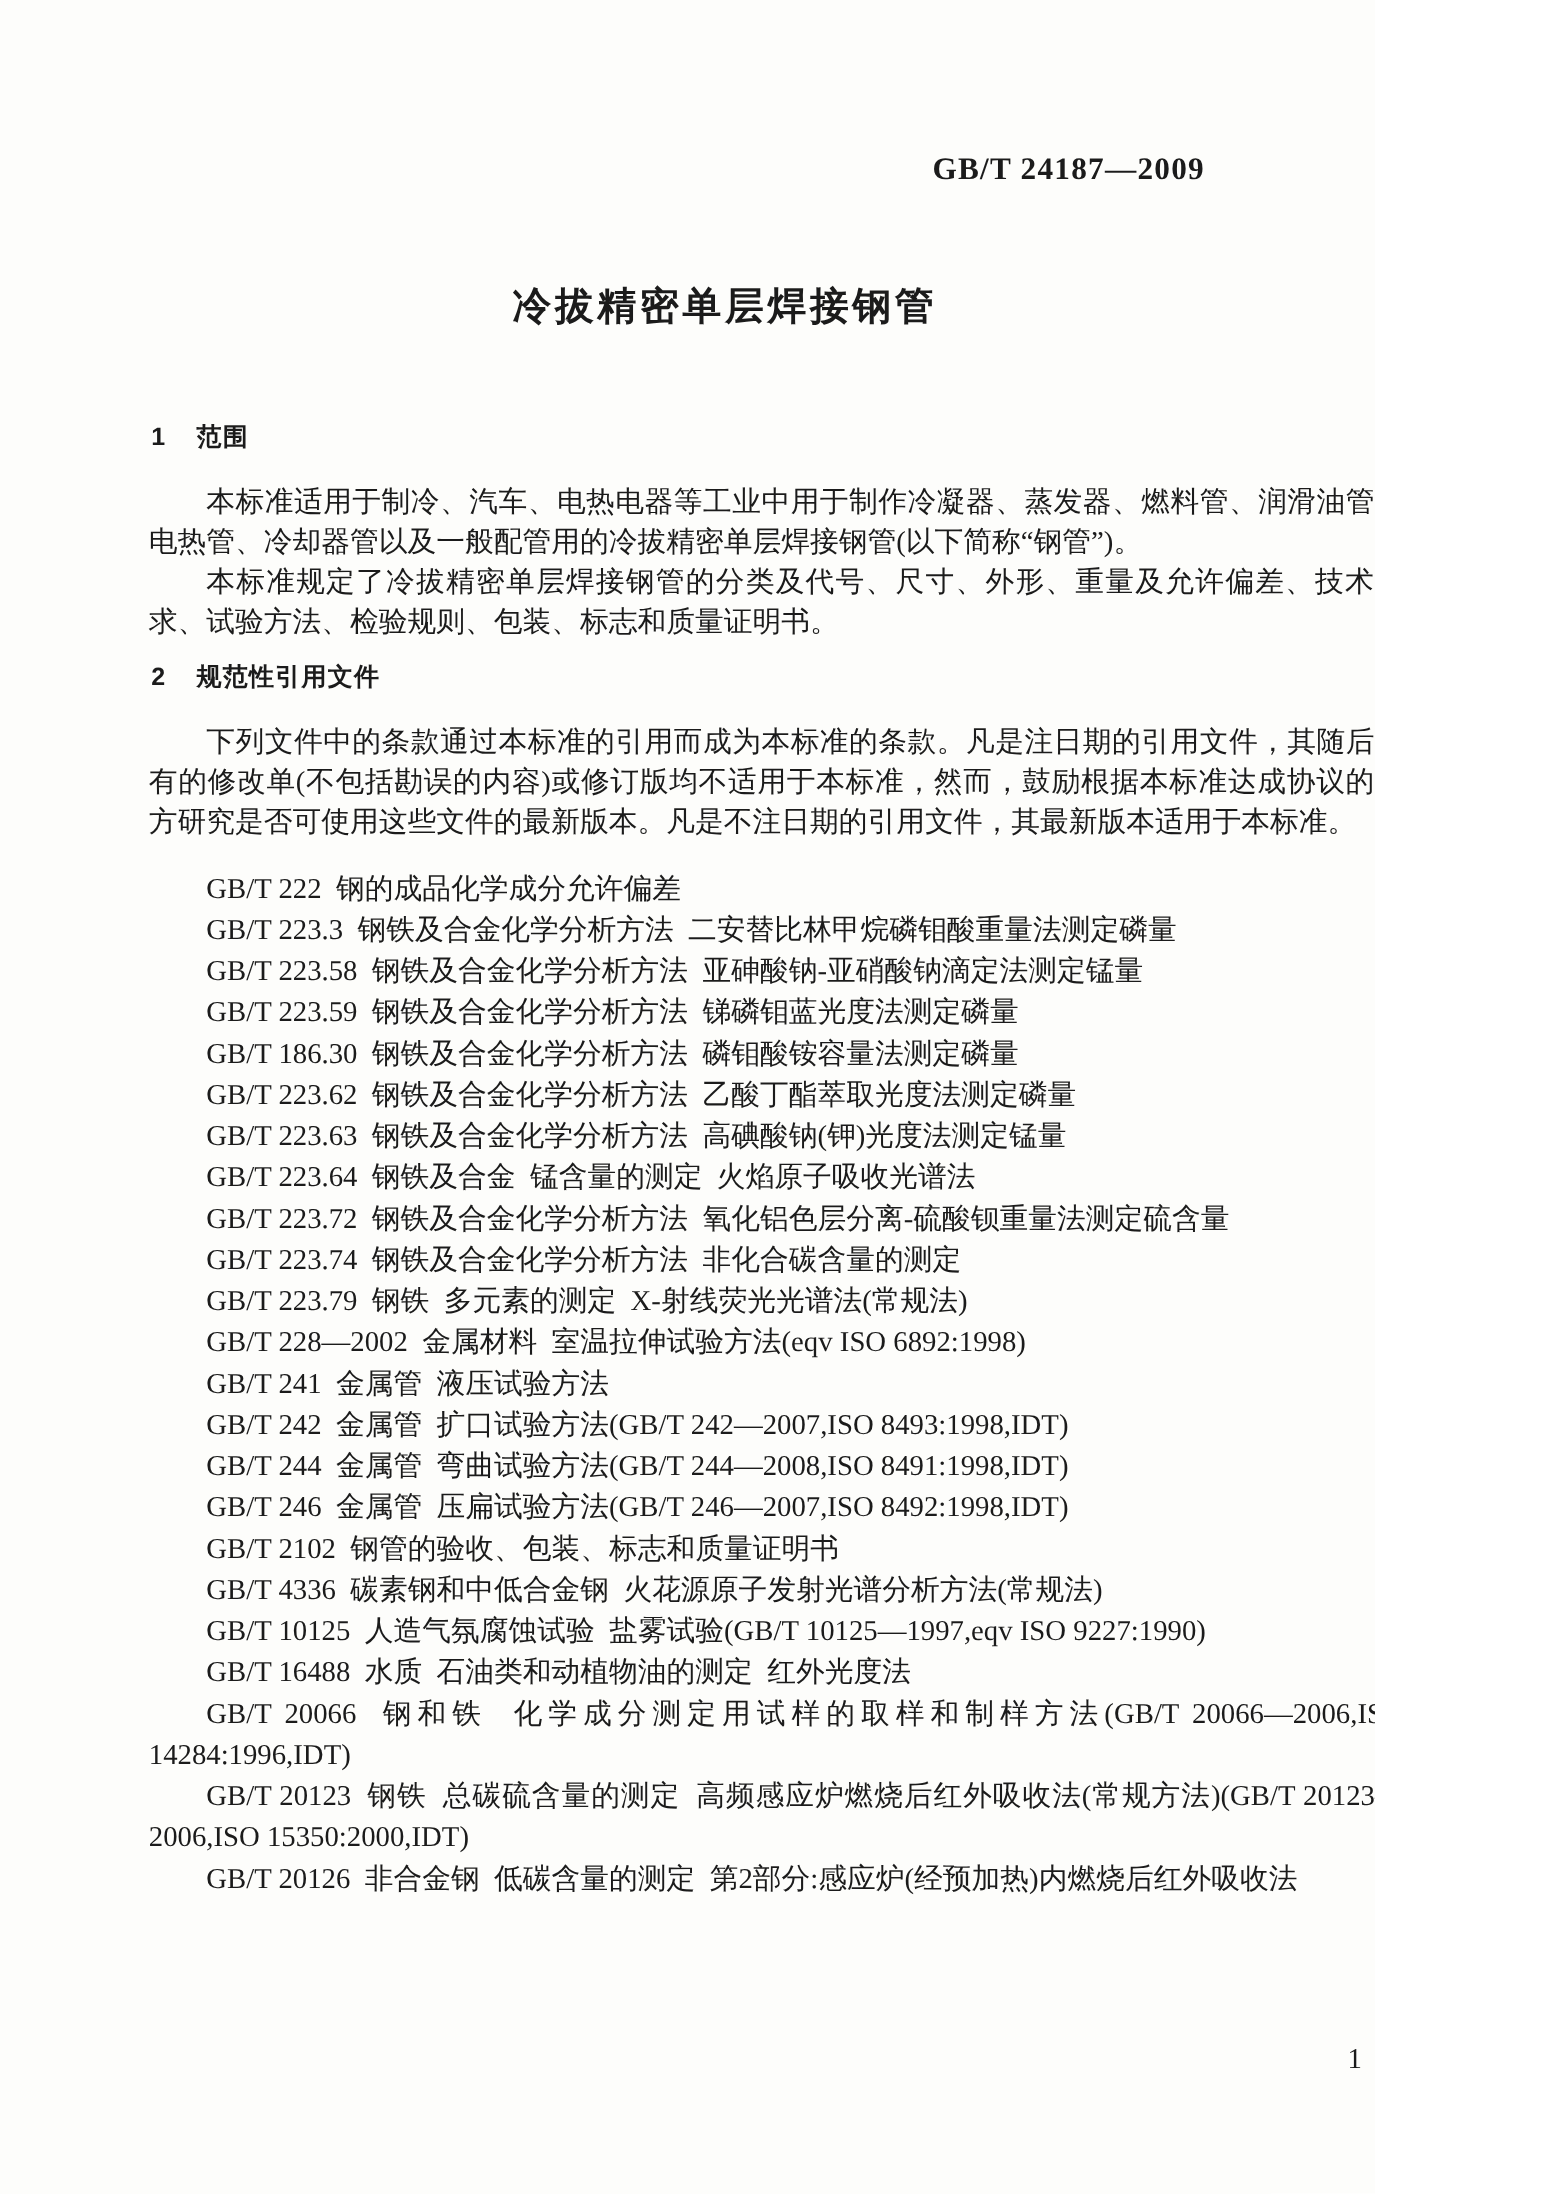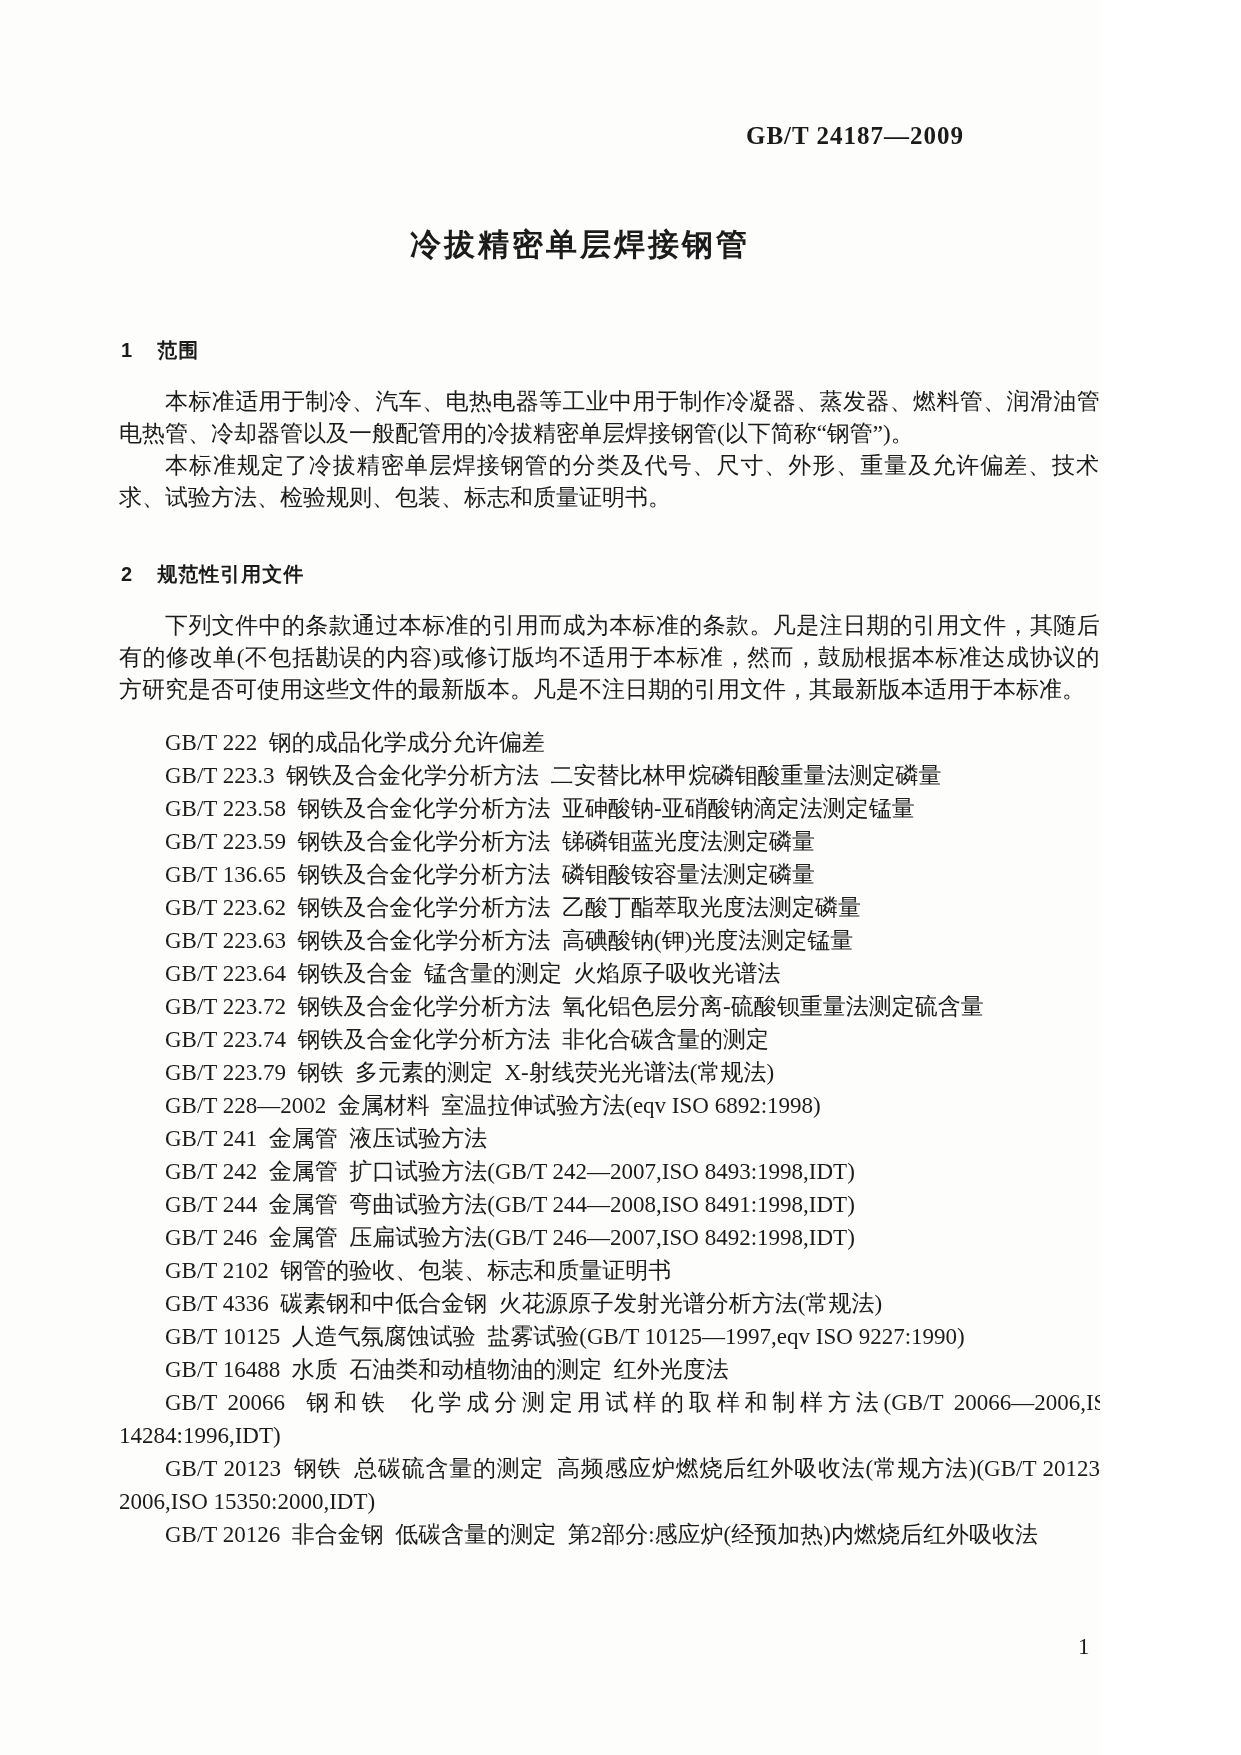--- a/index.html
+++ b/index.html
@@ -32,21 +32,21 @@
     left:119px; top:336px; width:1004px;
   }
   .sec-heading {
     margin:0 0 22px 2px;
     font-size:20px; font-weight:bold;
     line-height:28px;
     letter-spacing:1px;
     font-family:"Liberation Sans","DejaVu Sans",sans-serif;
   }
   .sec-heading .sec-no { margin-right:24px; }
-  .sec-heading.mt { margin-top:46px; }
+  .sec-heading.mt { margin-top:14px; }
   .para {
     margin:0;
     font-size:23px;
     line-height:32px;
     text-align:justify;
     text-indent:46px;
     white-space:pre-wrap;
   }
   .refs { margin-top:20px; }
   .ref {
@@ -81,21 +81,21 @@
 
     <h2 class="sec-heading mt"><span class="sec-no">2</span><span>规范性引用文件</span></h2>
 
     <p class="para">下列文件中的条款通过本标准的引用而成为本标准的条款。凡是注日期的引用文件，其随后所有的修改单(不包括勘误的内容)或修订版均不适用于本标准，然而，鼓励根据本标准达成协议的各方研究是否可使用这些文件的最新版本。凡是不注日期的引用文件，其最新版本适用于本标准。</p>
 
     <div class="refs">
       <p class="ref">GB/T 222  钢的成品化学成分允许偏差</p>
       <p class="ref">GB/T 223.3  钢铁及合金化学分析方法  二安替比林甲烷磷钼酸重量法测定磷量</p>
       <p class="ref">GB/T 223.58  钢铁及合金化学分析方法  亚砷酸钠-亚硝酸钠滴定法测定锰量</p>
       <p class="ref">GB/T 223.59  钢铁及合金化学分析方法  锑磷钼蓝光度法测定磷量</p>
-      <p class="ref">GB/T 136.65  钢铁及合金化学分析方法  磷钼酸铵容量法测定磷量</p>
+      <p class="ref">GB/T 186.30  钢铁及合金化学分析方法  磷钼酸铵容量法测定磷量</p>
       <p class="ref">GB/T 223.62  钢铁及合金化学分析方法  乙酸丁酯萃取光度法测定磷量</p>
       <p class="ref">GB/T 223.63  钢铁及合金化学分析方法  高碘酸钠(钾)光度法测定锰量</p>
       <p class="ref">GB/T 223.64  钢铁及合金  锰含量的测定  火焰原子吸收光谱法</p>
       <p class="ref">GB/T 223.72  钢铁及合金化学分析方法  氧化铝色层分离-硫酸钡重量法测定硫含量</p>
       <p class="ref">GB/T 223.74  钢铁及合金化学分析方法  非化合碳含量的测定</p>
       <p class="ref">GB/T 223.79  钢铁  多元素的测定  X-射线荧光光谱法(常规法)</p>
       <p class="ref">GB/T 228—2002  金属材料  室温拉伸试验方法(eqv ISO 6892:1998)</p>
       <p class="ref">GB/T 241  金属管  液压试验方法</p>
       <p class="ref">GB/T 242  金属管  扩口试验方法(GB/T 242—2007,ISO 8493:1998,IDT)</p>
       <p class="ref">GB/T 244  金属管  弯曲试验方法(GB/T 244—2008,ISO 8491:1998,IDT)</p>

